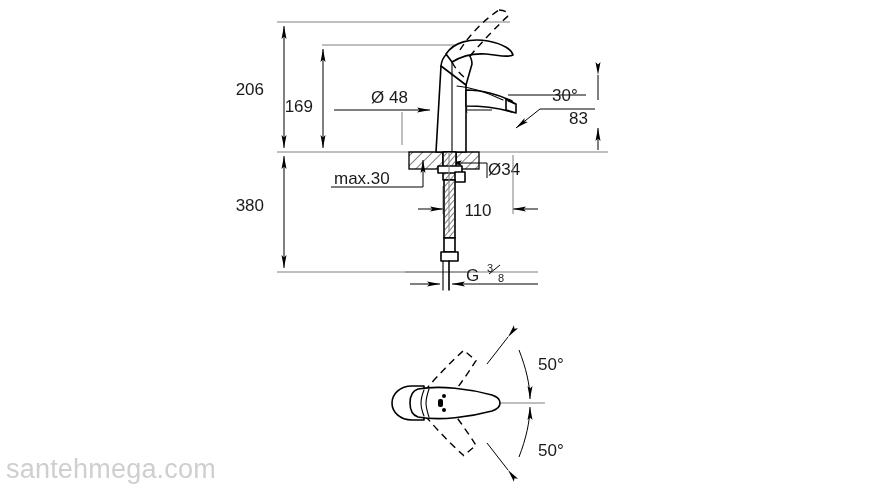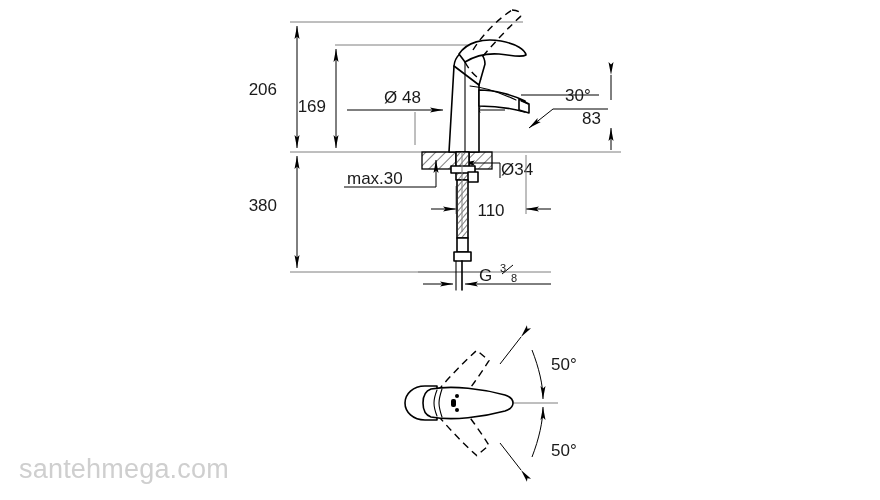--- a/index.html
+++ b/index.html
@@ -9,21 +9,21 @@
   }
   body {
     width: 880px;
     height: 500px;
     position: relative;
     overflow: hidden;
     font-family: "Liberation Sans", sans-serif;
   }
   #drawing-root {
     position: absolute;
-    left: 13px;
+    left: 0;
     top: 0;
     width: 776px;
     height: 500px;
   }
   svg.tech-drawing {
     display: block;
     width: 880px;
     height: 500px;
   }
   .dim-text {

